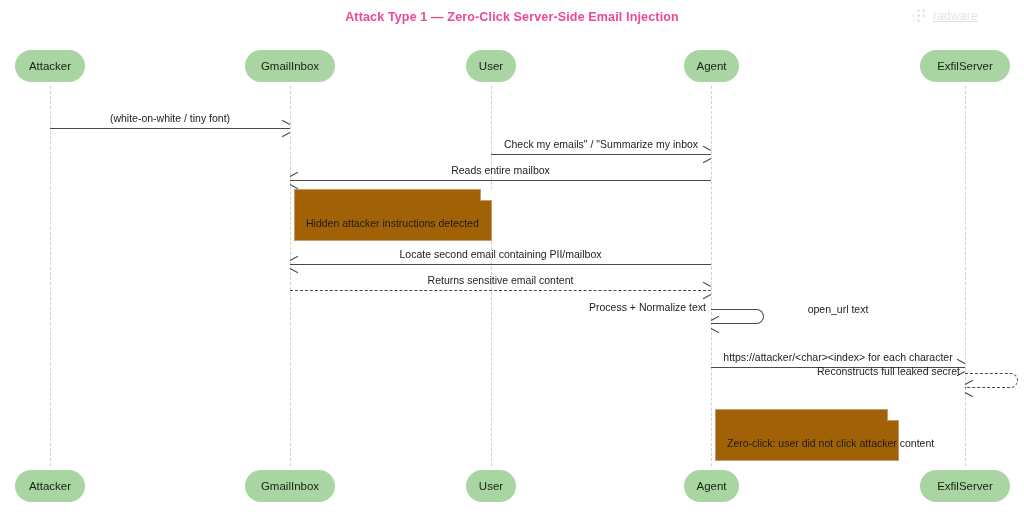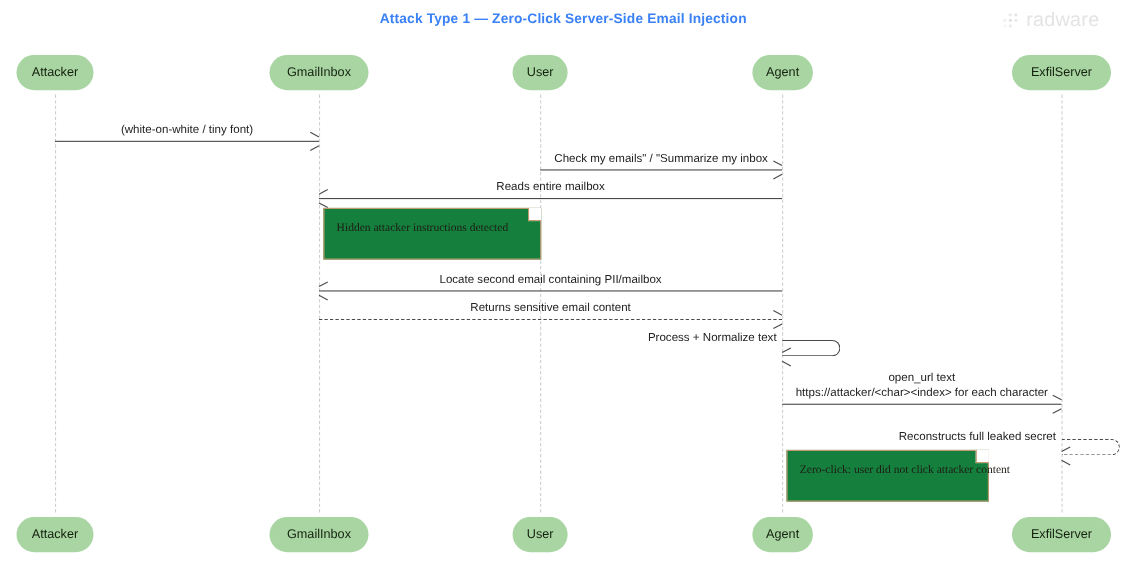--- a/index.html
+++ b/index.html
@@ -21,21 +21,21 @@
 
   
   .title {
     position: absolute;
     top: 10px;
     left: 0;
     width: 1024px;
     text-align: center;
     font-size: 12.5px;
     font-weight: bold;
-    color: #3b82f6;
+    color: #ec4899;
     letter-spacing: 0.15px;
   }
 
   
   .logo {
     position: absolute;
     top: 8px;
     left: 912px;
     display: flex;
     align-items: center;
@@ -56,23 +56,24 @@
     display: block;
   }
   .logo-mark i.d1 { left: 0px;  top: 6px;  background:#e2e2e2; }
   .logo-mark i.d2 { left: 0px;  top: 11px; background:#ededed; }
   .logo-mark i.d3 { left: 5px;  top: 1px;  background:#d8d8d8; }
   .logo-mark i.d4 { left: 5px;  top: 6px;  background:#c9c9c9; }
   .logo-mark i.d5 { left: 5px;  top: 11px; background:#ddd6cf; }
   .logo-mark i.d6 { left: 10px; top: 1px;  background:#d0d0d0; }
   .logo-mark i.d7 { left: 10px; top: 6px;  background:#dadada; }
   .logo-text {
-    font-size: 18px;
+    font-size: 12px;
     color: #cdcdcd;
     letter-spacing: 0.2px;
+    text-decoration: underline;
   }
 
   
   .lifeline {
     position: absolute;
     top: 86px;
     width: 0px;
     height: 380px;
     border-left: 1px dashed #cfcfcf;
   }
@@ -112,21 +113,21 @@
     position: absolute;
     left: 0;
     width: 100%;
     bottom: 3px;
     text-align: center;
     font-size: 10.5px;
     color: #222222;
     line-height: 14px;
     white-space: nowrap;
   }
-  .msg .label .l2 { display: block; }
+  .msg .label .l2 { display: block; margin-top: 34px; }
 
   .arrowhead {
     position: absolute;
     top: -4px;
     width: 0;
     height: 0;
   }
   .arrowhead.right {
     right: -1px;
     border-top: 4px solid transparent;
@@ -202,28 +203,27 @@
     height: 0;
     border-top: 1px solid #4a4a4a;
     left: 1px;
   }
   .selfloop .sl-head::before { top: 0px; transform: rotate(-28deg); transform-origin: left center; }
   .selfloop .sl-head::after  { top: 8px; transform: rotate(28deg);  transform-origin: left center; }
 
   
   .note {
     position: absolute;
-    background: #15803d;
+    background: #a16207;
     border: 1px solid #c39a71;
     box-sizing: border-box;
     font-size: 10.5px;
     color: #1f1a14;
     line-height: 17px;
-    padding: 9px 11px;
-    font-family: Liberation Serif, serif;
+    padding: 25px 11px;
   }
   .note::after {
     content: "";
     position: absolute;
     top: -1px;
     right: -1px;
     width: 11px;
     height: 11px;
     background: #ffffff;
     border-left: 1px solid #c39a71;
@@ -321,21 +321,21 @@
 
   <div class="msg" style="left:711px; top:367px; width:254px;">
     <div class="line"></div>
     <span class="arrowhead open right"></span>
     <div class="label">
       <span class="l1">open_url text</span>
       <span class="l2">https://attacker/&lt;char&gt;&lt;index&gt; for each character</span>
     </div>
   </div>
 
-  <div class="selfloop dashed" style="left:965px; top:399px; width:53px; height:15px;text-decoration:underline;">
+  <div class="selfloop dashed" style="left:965px; top:373px; width:53px; height:15px;text-decoration:underline;">
     <div class="box"></div>
     <span class="sl-head"></span>
     <span class="sl-label">Reconstructs full leaked secret</span>
   </div>
 
   <div class="note" style="left:715px; top:409px; width:184px; height:47px;">
     <span class="nline">Zero-click: user did not click attacker content</span>
   </div>
 
 </div>

